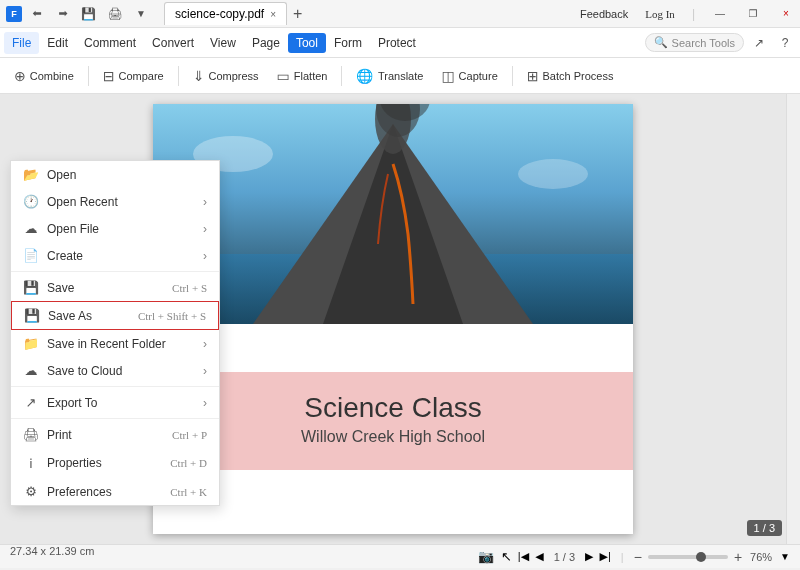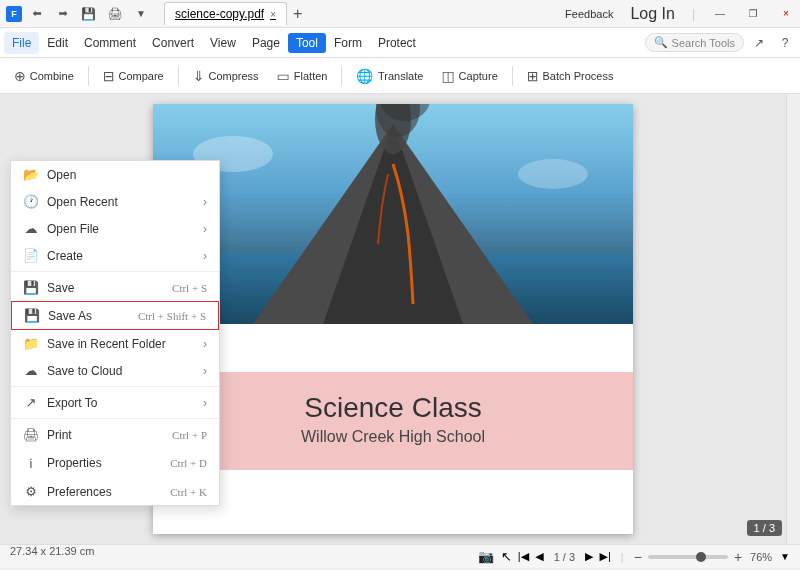--- a/index.html
+++ b/index.html
@@ -1,19 +1,19 @@
 <!DOCTYPE html>
 <html><head>
   <meta charset="utf-8">
   <style>
     * { margin: 0; padding: 0; box-sizing: border-box; }
     body { width: 800px; height: 570px; overflow: hidden; font-family: 'Segoe UI', Arial, sans-serif; font-size: 12px; background: #f0f0f0; }
     .title-btn { width: 16px; height: 16px; border: none; background: none; cursor: pointer; font-size: 10px; color: #555; display: flex; align-items: center; justify-content: center; }
     .title-btn.close { color: #c00; }
-    .tab { display: flex; align-items: center; background: #fff; border: 1px solid #ccc; border-bottom: none; padding: 4px 10px; font-size: 12px; border-radius: 3px 3px 0 0; gap: 6px; text-decoration: underline; }
+    .tab { display: flex; align-items: center; background: #fff; border: 1px solid #ccc; border-bottom: none; padding: 4px 10px; font-size: 12px; border-radius: 3px 3px 0 0; gap: 6px; }
     .tab-close { font-size: 10px; color: #666; cursor: pointer; }
     .new-tab { background: none; border: none; font-size: 16px; color: #555; cursor: pointer; padding: 0 6px; }
 
     
     .menu-bar {
       display: flex; align-items: center; height: 30px;
       background: #fff; border-bottom: 1px solid #e0e0e0;
       padding: 0 4px;
     }
     .menu-item { padding: 4px 8px; font-size: 12px; color: #333; cursor: pointer; border-radius: 3px; }
@@ -96,21 +96,21 @@
   <div style="display:flex;align-items:center;margin-left:8px;">
     <div class="tab">
       <span>science-copy.pdf</span>
       <span class="tab-close">×</span>
     </div>
     <button class="new-tab">+</button>
   </div>
 
   <div style="margin-left:auto;display:flex;align-items:center;gap:17px;">
     <span style="font-size:11px;color:#333;cursor:pointer;">Feedback</span>
-    <span style="font-size:16px;color:#333;cursor:pointer;">Log In</span>
+    <span style="font-size:11px;color:#333;cursor:pointer;font-family:Liberation Serif, serif;">Log In</span>
     <span style="color:#ccc;">|</span>
     <button class="title-btn">—</button>
     <button class="title-btn">❐</button>
     <button class="title-btn close">×</button>
   </div>
 </div>
 
 <div class="menu-bar">
   <span class="menu-item active">File</span>
   <span class="menu-item">Edit</span>

